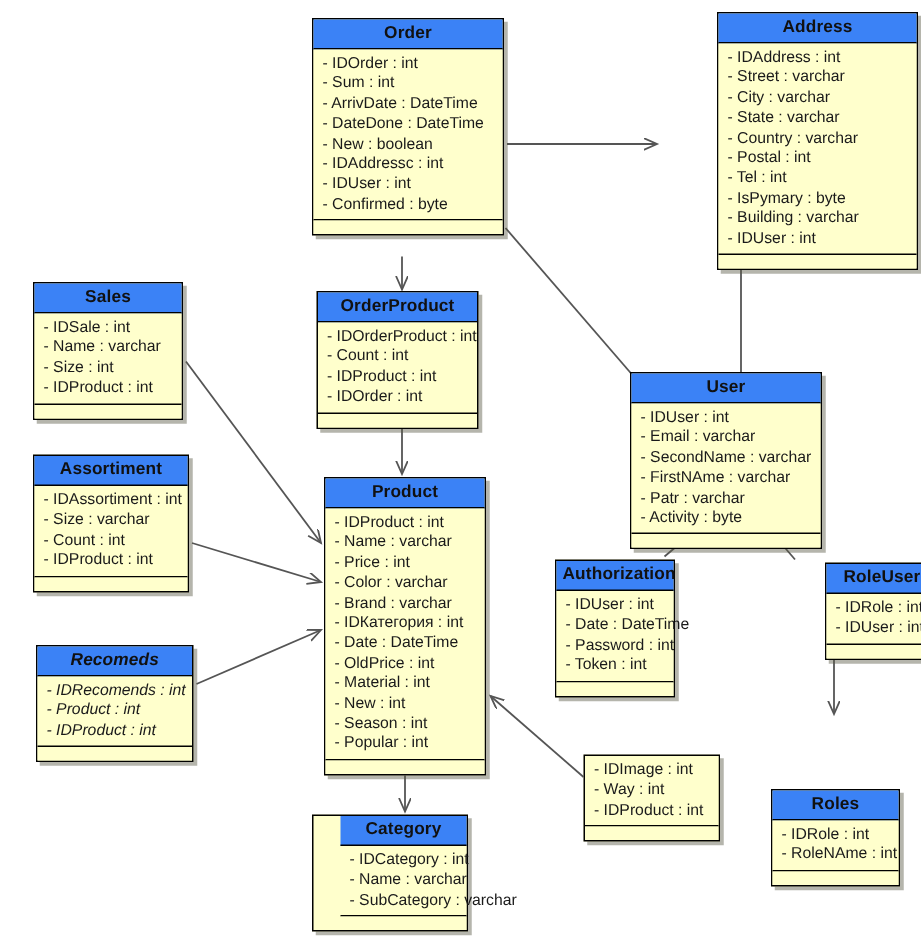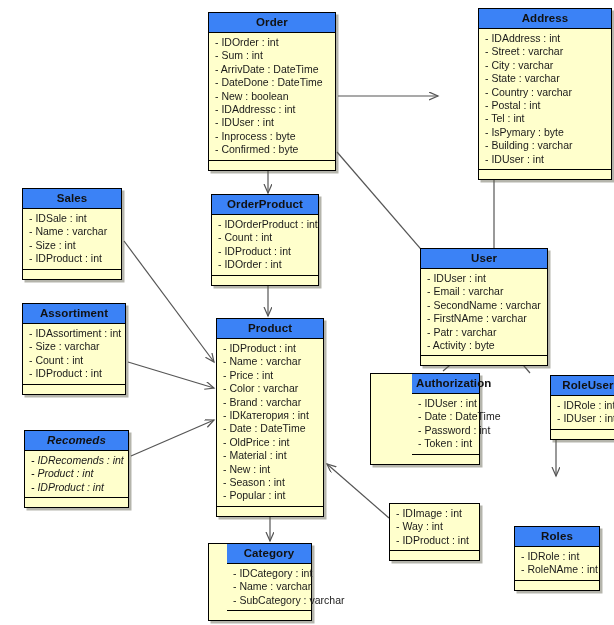--- a/index.html
+++ b/index.html
@@ -92,21 +92,20 @@
       <div class="uml-class" style="left: 208px; top: 12px; width: 128px;">
     <div class="uml-title">Order</div>
     <div class="uml-attrs">
           <div class="uml-attr">- IDOrder : int</div>
           <div class="uml-attr">- Sum : int</div>
           <div class="uml-attr">- ArrivDate : DateTime</div>
           <div class="uml-attr">- DateDone : DateTime</div>
           <div class="uml-attr">- New : boolean</div>
           <div class="uml-attr">- IDAddressc : int</div>
           <div class="uml-attr">- IDUser : int</div>
-          <div class="uml-attr">- Inprocess : byte</div>
           <div class="uml-attr">- Confirmed : byte</div>
         </div>
     <div class="uml-ops"></div>
   </div>
       <div class="uml-class" style="left: 438px; top: 8px; width: 134px; margin-left: 40px;">
     <div class="uml-title">Address</div>
     <div class="uml-attrs">
           <div class="uml-attr">- IDAddress : int</div>
           <div class="uml-attr">- Street : varchar</div>
           <div class="uml-attr">- City : varchar</div>
@@ -173,21 +172,21 @@
           <div class="uml-attr">- IDКатегория : int</div>
           <div class="uml-attr">- Date : DateTime</div>
           <div class="uml-attr">- OldPrice : int</div>
           <div class="uml-attr">- Material : int</div>
           <div class="uml-attr">- New : int</div>
           <div class="uml-attr">- Season : int</div>
           <div class="uml-attr">- Popular : int</div>
         </div>
     <div class="uml-ops"></div>
   </div>
-      <div class="uml-class" style="left: 370px; top: 373px; width: 110px; padding-left: 41px;">
+      <div class="uml-class" style="left: 370px; top: 373px; width: 80px;">
     <div class="uml-title">Authorization</div>
     <div class="uml-attrs">
           <div class="uml-attr">- IDUser : int</div>
           <div class="uml-attr">- Date : DateTime</div>
           <div class="uml-attr">- Password : int</div>
           <div class="uml-attr">- Token : int</div>
         </div>
     <div class="uml-ops"></div>
   </div>
       <div class="uml-class" style="left: 550px; top: 375px; width: 76px;">

